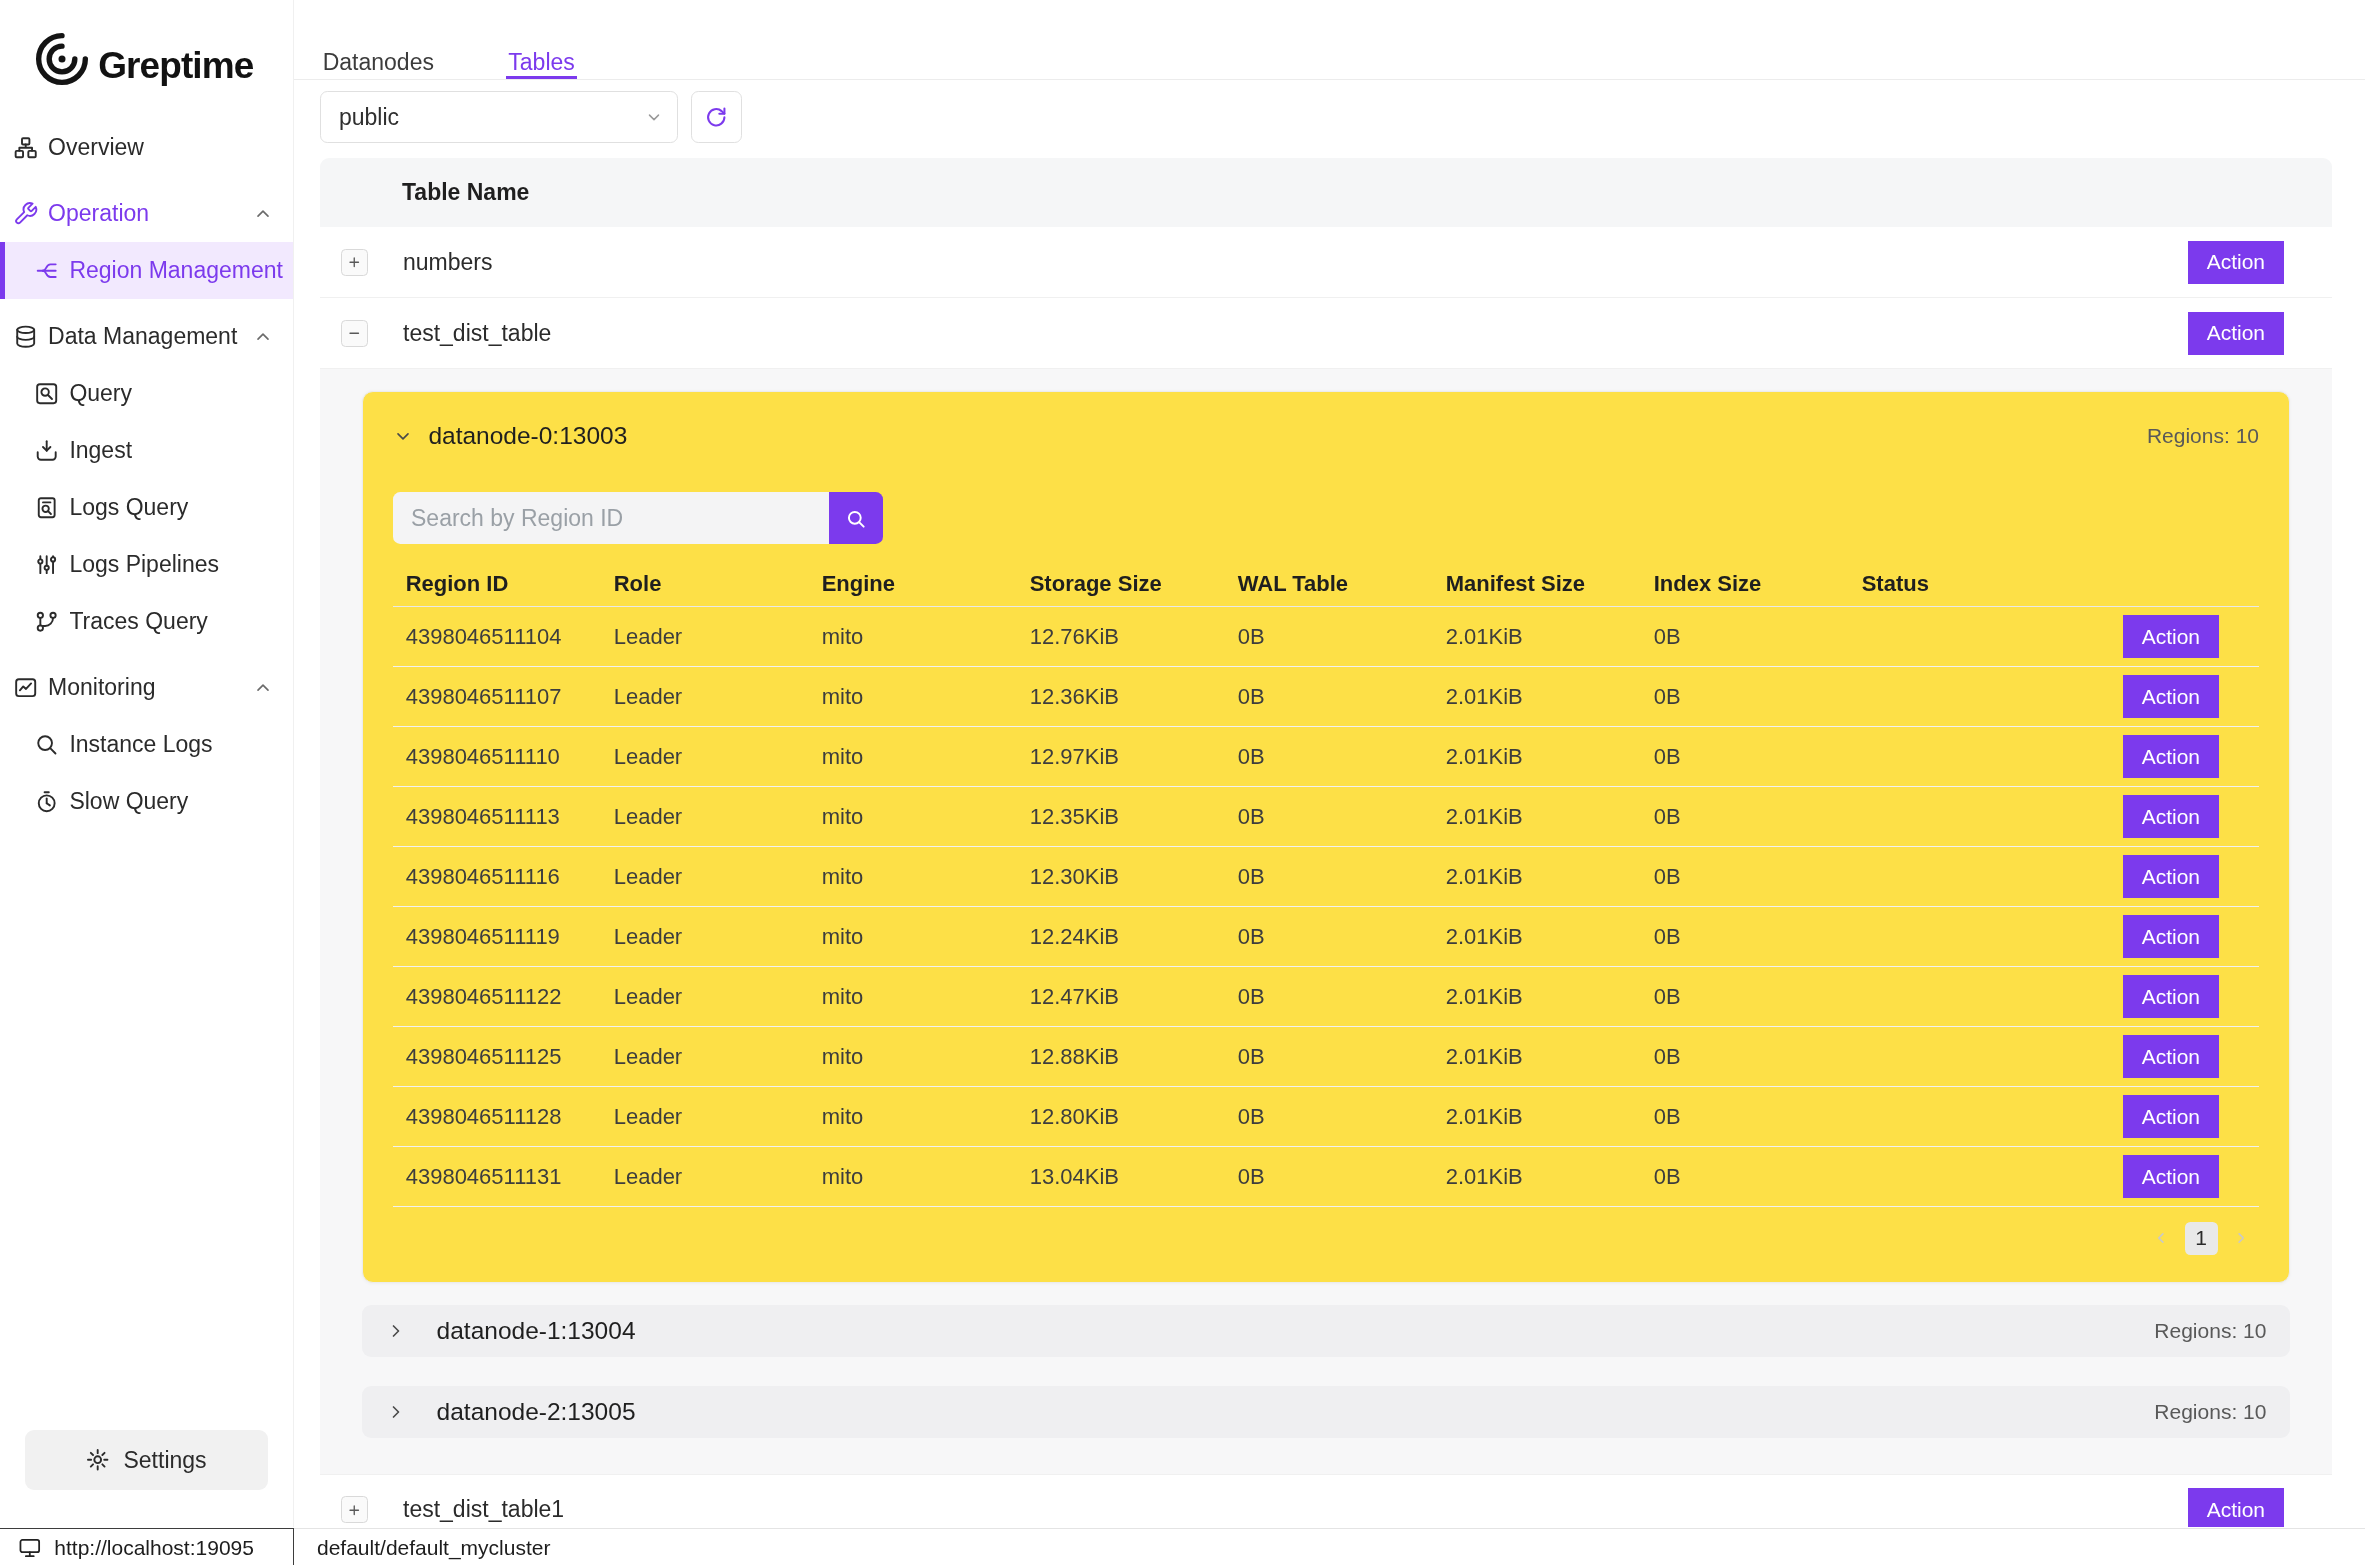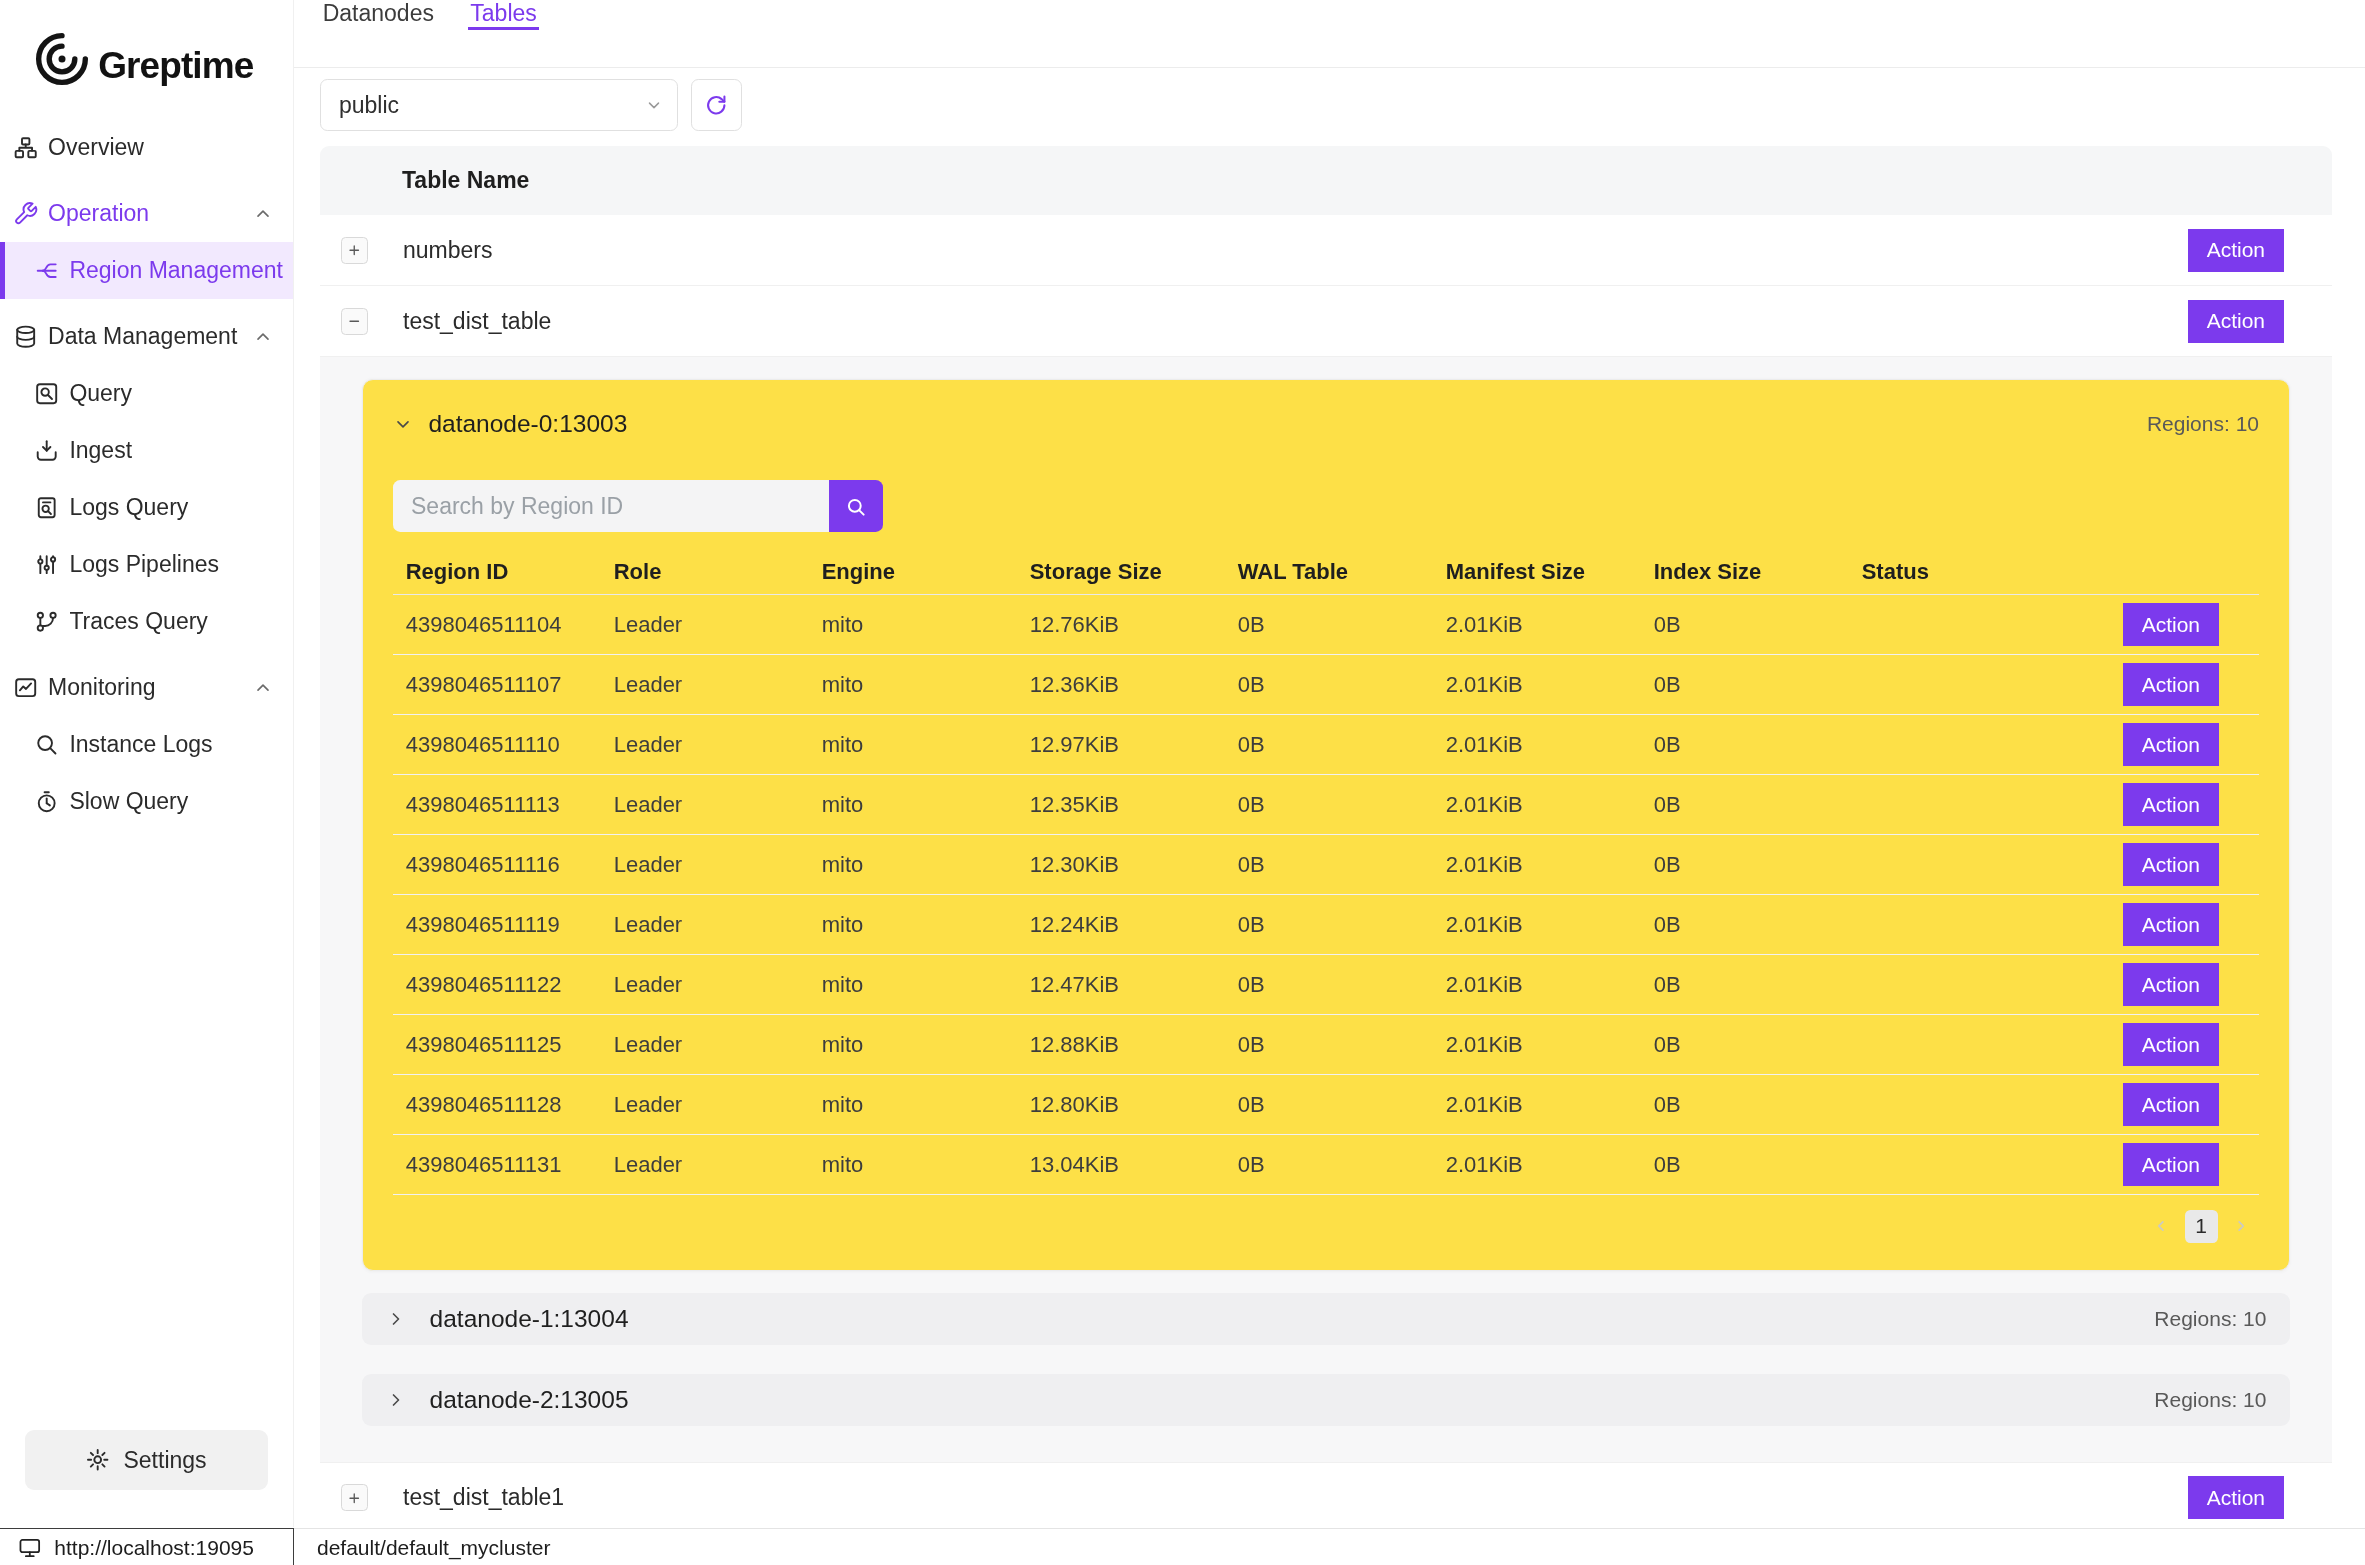--- a/index.html
+++ b/index.html
@@ -23,21 +23,21 @@
   .nav-item.sect{margin-top:9px}
   .nav-item .chev{margin-left:auto;margin-right:20px;width:20px;height:20px;color:#6b6b6b;flex:none}
   .nav-item.purple{color:#7c3aed}
   .nav-item.selected{background:#f2e9fe;color:#7c3aed}
   .nav-item.selected::before{content:"";position:absolute;left:0;top:0;bottom:0;width:4.5px;background:#7c3aed}
   .settings{margin:auto 0 37px 24.5px;width:243px;height:60px;background:#f1f1f1;border-radius:9px;display:flex;align-items:center;justify-content:center;gap:12.7px;color:#2b2b2b;cursor:pointer}
   .settings svg{width:25.4px;height:25.4px}
 
   
   .content{flex:1;display:flex;flex-direction:column;min-width:0}
-  .tabbar{height:68px;flex:none;border-bottom:0.9px solid #ececec;display:flex;align-items:flex-start;padding-left:26px;gap:31px}
+  .tabbar{height:80px;flex:none;border-bottom:0.9px solid #ececec;display:flex;align-items:flex-end;padding-left:26px;gap:69px}
   .tab{display:flex;align-items:center;color:#3c3c3c;border-bottom:3.6px solid transparent;padding:0 2.7px;cursor:pointer}
   .tab.active{color:#7c3aed;border-bottom-color:#7c3aed}
   .body-scroll{flex:1;padding:0 34px 0 26px;overflow:hidden}
 
   .toolbar{margin-top:11px;display:flex;align-items:center;gap:12.7px}
   .select{width:358px;height:52px;border:0.9px solid #e0e0e0;border-radius:7.3px;background:#fff;display:flex;align-items:center;padding:0 14.5px 0 18px;color:#2f2f2f;cursor:pointer}
   .select .chev{margin-left:auto;width:18px;height:18px;color:#9a9a9a}
   .icon-btn{width:51px;height:52px;border:0.9px solid #e0e0e0;border-radius:7.3px;background:#fff;display:flex;align-items:center;justify-content:center;color:#7c3aed;cursor:pointer}
   .icon-btn svg{width:24.5px;height:24.5px}
 
@@ -68,21 +68,21 @@
   .rrow.head{height:45px;font-weight:700;font-size:22px;color:#1f1f1f;border-bottom:0.9px solid #e9e9e9}
   .rrow.data{height:60px;font-size:22px;color:#3d3d3d}
   .rrow .c{width:208px;flex:none;padding-left:12.7px}
   .rrow .c.status{flex:1 1 auto;width:auto}
   .rrow .c.act{width:auto;flex:none;display:flex;justify-content:flex-end;padding:0 40px 0 0}
 
   .pagination{margin-top:5.4px;height:51px;display:flex;align-items:center;justify-content:flex-end;gap:14.5px;padding-right:9px}
   .pg-chev{width:18px;height:18px;color:#c9c9c9;cursor:default}
   .pg-num{width:33px;height:33px;border-radius:5.4px;background:#e9e9e9;color:#2b2b2b;display:flex;align-items:center;justify-content:center;font-size:21px;cursor:pointer}
 
-  .dn-bar{height:52px;background:#efeff1;border-radius:9px;display:flex;align-items:center;gap:24px;padding:0 23.6px;font-size:24.5px;color:#1f1f1f;cursor:pointer}
+  .dn-bar{height:52px;background:#efeff1;border-radius:9px;display:flex;align-items:center;gap:31px;padding:0 23.6px;font-size:24.5px;color:#1f1f1f;cursor:pointer}
   .dn-bar.first{margin-top:22px}
   .dn-bar.second{margin-top:29px}
 
   
   .statusbar{position:absolute;left:0;bottom:0;width:100%;height:38px;background:#fff;border-top:0.9px solid #e4e4e4;display:flex;align-items:center;font-size:21px;z-index:5}
   .sb-left{position:absolute;left:0;top:-0.9px;width:294px;height:39px;background:#fff;border-top:1.8px solid #3d3d3d;border-right:1.8px solid #3d3d3d;display:flex;align-items:center;gap:12.7px;padding-left:18px;color:#1d1d1d;cursor:pointer}
   .sb-left svg{width:23.6px;height:23.6px;flex:none;color:#222}
   .sb-cluster{margin-left:317px;color:#1d1d1d;font-weight:500}
 </style>
 </head>

